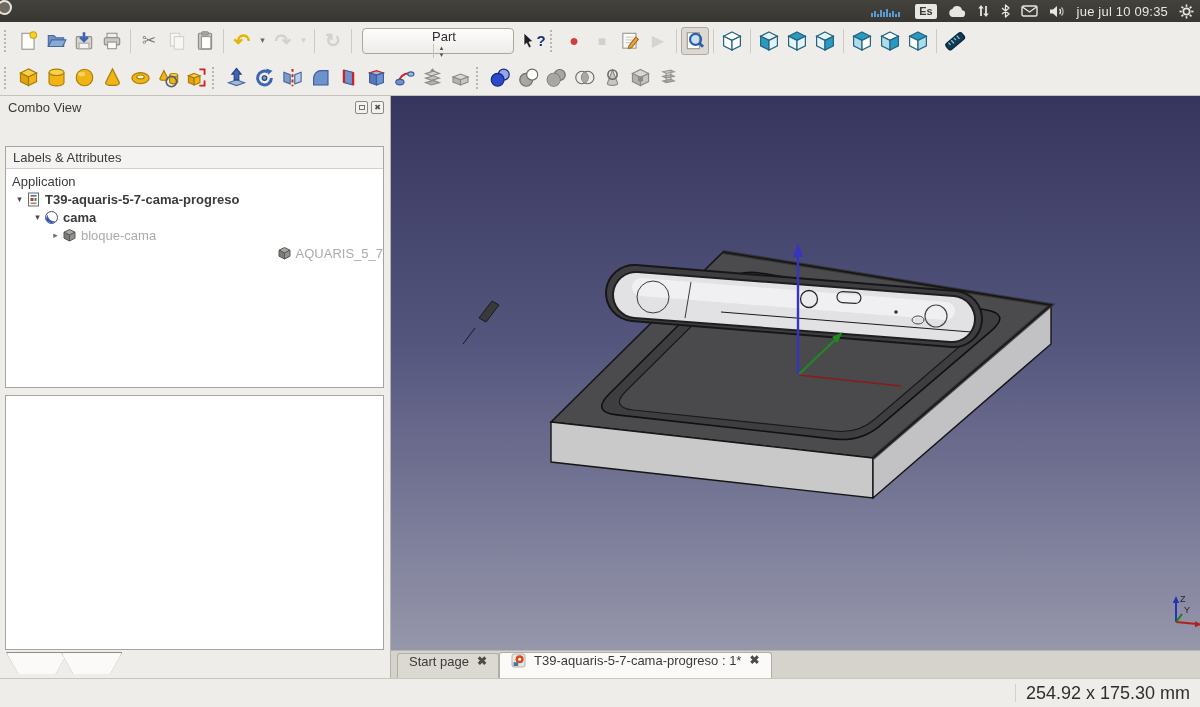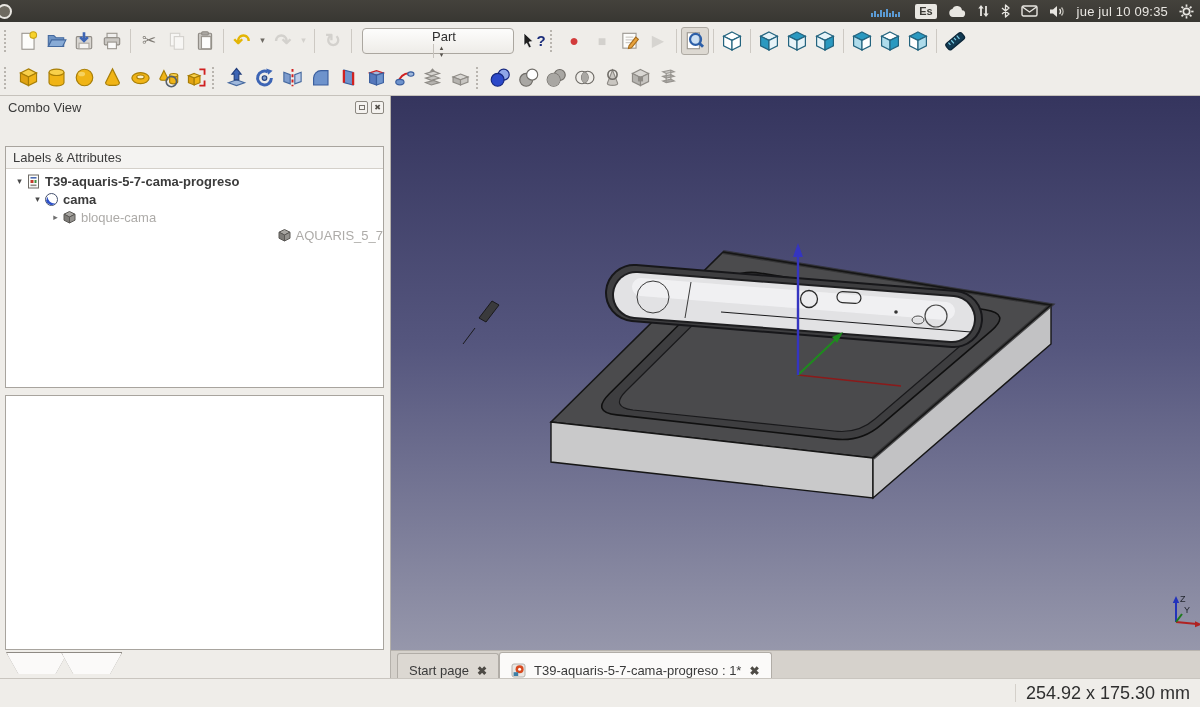--- a/index.html
+++ b/index.html
@@ -1,21 +1,21 @@
 <!DOCTYPE html>
 <html><head>
 <meta charset="utf-8">
 <style>
   * { box-sizing: border-box; margin: 0; padding: 0; }
   html,body { width:1200px; height:707px; }
   body { font-family:"Liberation Sans", sans-serif; background:#EFEDE9; overflow:hidden; }
   .screen { position:relative; width:1200px; height:707px; }
 
   
-  .ubuntu-panel { height:22px; background:linear-gradient(#44423c,#383732); display:flex; align-items:center; color:#E8E6E1; font-size:13px; padding:0 6px 0 4px; }
+  .ubuntu-panel { height:22px; background:linear-gradient(#44423c,#383732); display:flex; color:#E8E6E1; font-size:13px; padding:0 6px 0 4px; }
   .launcher-circle { width:15px; height:15px; border:2px solid #E8E6E1; border-radius:50%; margin-left:-7px; background:#6E6A60; }
   .panel-spacer { flex:1; }
   .panel-right { display:flex; align-items:center; gap:11px; }
   .kbd-badge { background:#E9E7E2; color:#3B3A35; font-weight:bold; font-size:11px; padding:1px 4px; border-radius:2px; line-height:13px; }
   .panel-clock { letter-spacing:.2px; }
   .pi { display:flex; align-items:center; }
 
   
   .toolbar-area { height:74px; background:#EFEDE9; border-bottom:1px solid #C6C2BC; }
   .tb-row { height:37px; display:flex; align-items:center; padding-left:2px; }
@@ -59,21 +59,21 @@
   .prop-col1 { width:95px; padding-left:8px; border-right:1px solid #D4D0CA; height:100%; display:flex; align-items:center; }
   .prop-col2 { padding-left:8px; }
   .cv-bottom-tabs { position:absolute; left:6px; top:556px; display:flex; }
   .btab-outer { height:22px; margin-right:-7px; clip-path:polygon(0 0,100% 0,80% 100%,20% 100%); background:#8E8A84; padding:0; }
   .btab-inner { height:38px; margin:1px; clip-path:polygon(0 0,100% 0,79% 100%,21% 100%); background:#FBFAF9; font-size:13px; color:#3A3A3A; padding:20px 16px 0; }
 
   
   .main-area { position:relative; width:809px; }
   .viewport { position:absolute; left:0; right:0; top:0; height:554px; background:linear-gradient(#35355E 0%, #55567E 45%, #9697AB 100%); overflow:hidden; }
   .doc-tabbar { position:absolute; left:0; right:0; bottom:0; height:28px; background:#D6D2CC; border-top:1px solid #B8B4AE; display:flex; align-items:stretch; padding-left:6px; }
-  .doc-tab { display:flex; align-items:flex-end; gap:8px; padding:0 11px; font-size:13px; color:#3A3A3A; border:1px solid #B1ADA7; border-bottom:none; margin-top:2px; border-radius:3px 3px 0 0; background:#DCD8D2; }
+  .doc-tab { display:flex; align-items:flex-start; gap:8px; padding:0 11px; font-size:13px; color:#3A3A3A; border:1px solid #B1ADA7; border-bottom:none; margin-top:2px; border-radius:3px 3px 0 0; background:#DCD8D2; }
   .doc-tab.active { background:#FBFAF9; margin-top:1px; }
   .tab-close { font-size:12px; font-weight:bold; color:#4E4B46; }
 
   
   .status-bar { height:29px; background:#EFEDE9; border-top:1px solid #C9C5BF; display:flex; align-items:center; font-size:18px; color:#2F2F2F; }
   .sb-sep { width:1px; height:18px; background:#D4D0CA; }
   .sb-dims { padding:0 10px; }
 </style>
 </head>
 <body>
@@ -556,20 +556,23 @@
             <span class="inner-sq"></span>
           </span>
         <span class="wbtn">
             <span>✖</span>
           </span>
       </div>
 
       <div class="cv-frame cv-treeframe">
         <div class="frame-hdr">Labels &amp; Attributes</div>
         <div class="tree">
+          <div class="trow" style="padding-left:6px;">
+            <span class="t-plain">Application</span>
+          </div>
           <div class="trow" style="padding-left:8px;">
             <span class="exp">▾</span>
             <span class="ticon">
                 <svg width="15" height="15" viewBox="0 0 15 15">
                   <rect x="2.5" y="1" width="10" height="13" fill="#FDFDFB" stroke="#6E6B66"></rect>
                   <rect x="4.5" y="3" width="6" height="1.6" fill="#4A69B0"></rect>
                   <rect x="4.5" y="6" width="3" height="3" fill="#C43A2A"></rect>
                   <rect x="8.5" y="6" width="2" height="3" fill="#3E8E3E"></rect>
                   <rect x="4.5" y="10.5" width="6" height="1.6" fill="#8E8B86"></rect>
                 </svg>

